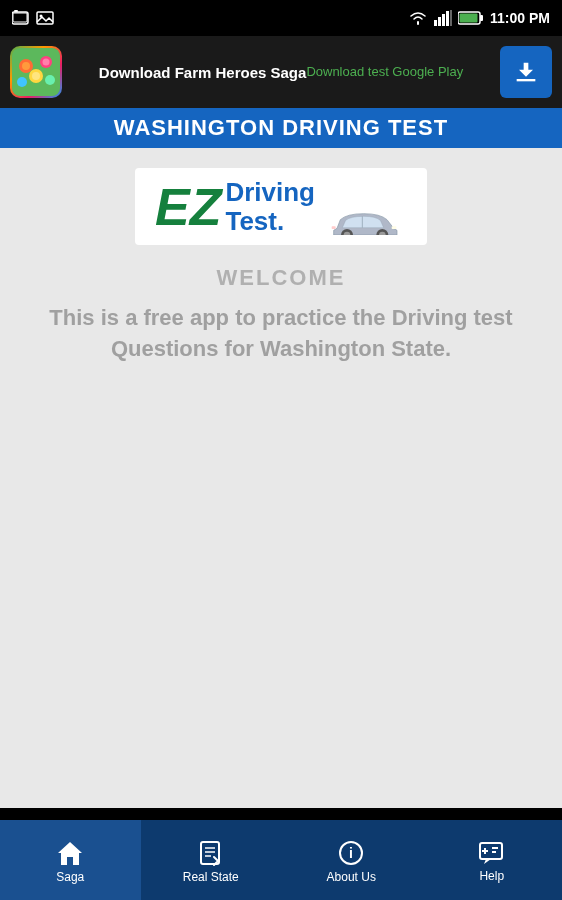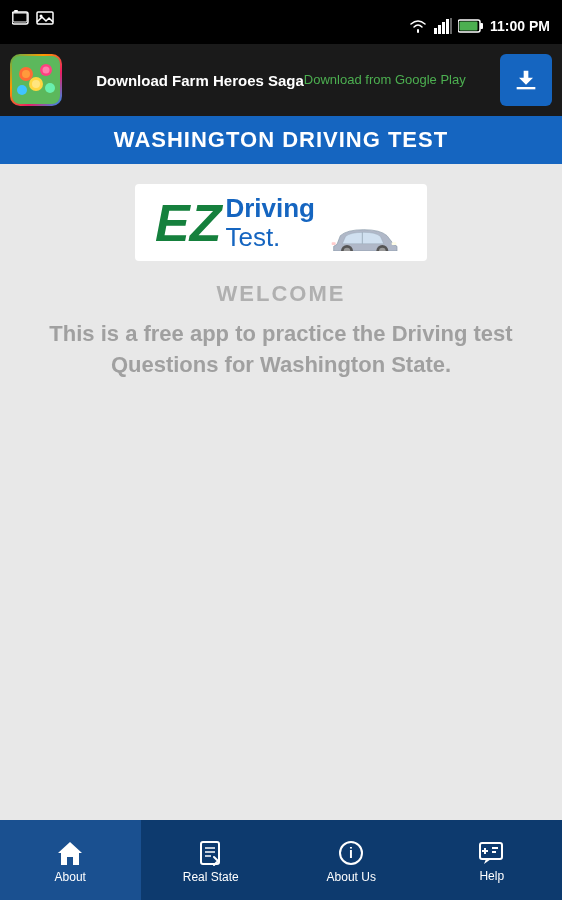--- a/index.html
+++ b/index.html
@@ -15,21 +15,20 @@
     
     #status-bar {
       width: 100%;
       height: 36px;
       background: #000;
       display: flex;
       align-items: center;
       justify-content: flex-end;
       padding: 0 12px;
       gap: 6px;
-      margin-top: 8px;
     }
     .status-time {
       color: #fff;
       font-size: 14px;
       font-weight: bold;
     }
     .status-left {
       position: absolute;
       left: 12px;
       top: 0;
@@ -92,21 +91,21 @@
     }
     .ad-download-btn svg {
       width: 28px;
       height: 28px;
       fill: #fff;
     }
 
     
     #app-header {
       width: 100%;
-      height: 48px;
+      height: 40px;
       background: #1565C0;
       display: flex;
       align-items: center;
       justify-content: center;
     }
     .app-header-title {
       color: #fff;
       font-size: 22px;
       font-weight: bold;
       letter-spacing: 1px;
@@ -152,21 +151,21 @@
       line-height: 1.1;
     }
     .logo-driving {
       font-size: 26px;
       font-weight: bold;
       color: #1565C0;
       text-align: center;
     }
     .logo-test {
       font-size: 26px;
-      font-weight: normal;
+      font-weight: bold;
       color: #1565C0;
     }
     .logo-car {
       width: 80px;
       height: 30px;
       margin-left: 8px;
       align-self: flex-end;
     }
 
     
@@ -271,21 +270,21 @@
       <circle cx="34" cy="14" r="6" fill="#ff4081"></circle>
       <circle cx="34" cy="14" r="3.5" fill="#ff80ab"></circle>
       <circle cx="24" cy="28" r="7" fill="#ffd740"></circle>
       <circle cx="24" cy="28" r="4" fill="#ffe57f"></circle>
       <circle cx="10" cy="34" r="5" fill="#40c4ff"></circle>
       <circle cx="38" cy="32" r="5" fill="#69f0ae"></circle>
     </svg>
   </div>
   <div class="ad-text">
     <span class="ad-title">Download Farm Heroes Saga</span>
-    <span class="ad-subtitle">Download from Google Play</span>
+    <span class="ad-subtitle">Download test Google Play</span>
   </div>
   <div class="ad-download-btn">
     <svg viewBox="0 0 24 24">
       <path d="M12 16L6 10h4V4h4v6h4l-6 6z"></path>
       <rect x="4" y="18" width="16" height="2"></rect>
     </svg>
   </div>
 </div>
 
 <div id="app-header">
@@ -325,21 +324,21 @@
   <p class="welcome-title">WELCOME</p>
   <p class="welcome-body">This is a free app to practice the Driving test Questions for Washington State.</p>
 </div>
 
 <div id="bottom-nav">
 
   <div class="nav-item active">
     <svg width="28" height="26" viewBox="0 0 28 26">
       <polygon points="14,2 2,13 5,13 5,25 11,25 11,17 17,17 17,25 23,25 23,13 26,13" fill="white"></polygon>
     </svg>
-    <span class="nav-label">About</span>
+    <span class="nav-label">Saga</span>
   </div>
 
 
   <div class="nav-item">
     <svg width="26" height="26" viewBox="0 0 26 26">
       <rect x="3" y="2" width="18" height="22" rx="2" fill="none" stroke="white" stroke-width="2"></rect>
       <line x1="7" y1="8" x2="17" y2="8" stroke="white" stroke-width="1.5"></line>
       <line x1="7" y1="12" x2="17" y2="12" stroke="white" stroke-width="1.5"></line>
       <line x1="7" y1="16" x2="13" y2="16" stroke="white" stroke-width="1.5"></line>
       <path d="M16 17 L20 21 L16 25" stroke="white" stroke-width="2" fill="none" stroke-linecap="round" stroke-linejoin="round"></path>

